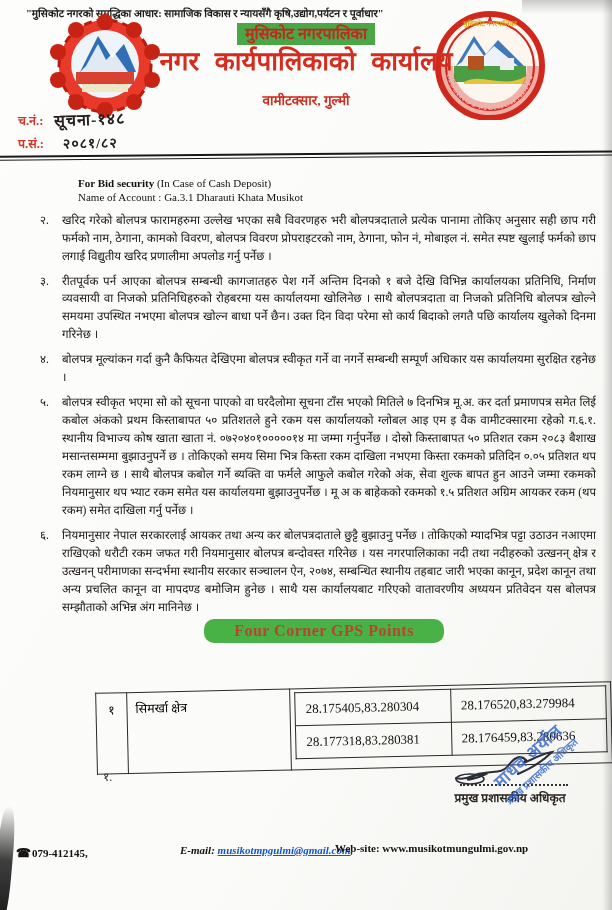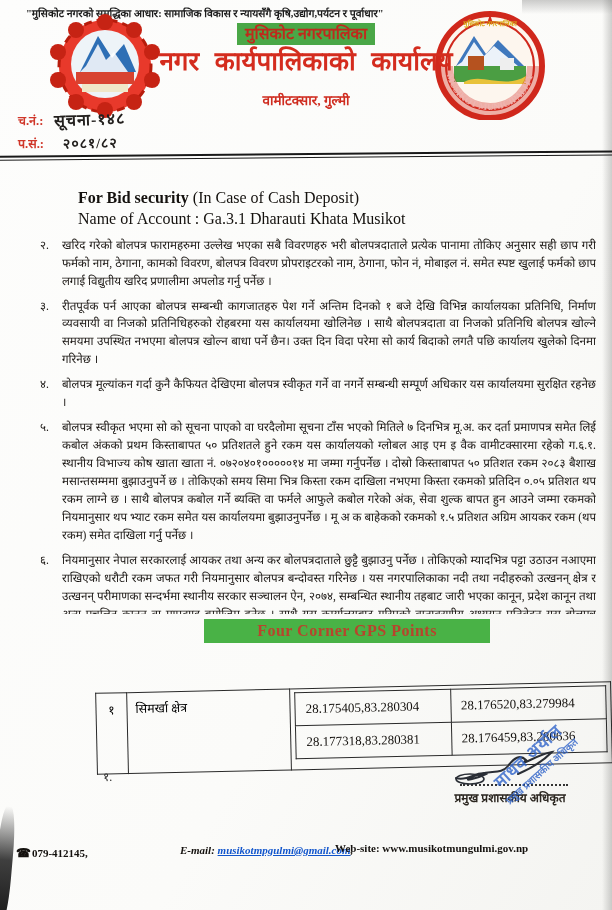--- a/index.html
+++ b/index.html
@@ -49,31 +49,31 @@
     position:absolute;top:153px;left:0;width:104%;margin-left:-6px;
     border-top:2.5px solid #191919;border-bottom:1.5px solid #191919;height:2px;
     transform:rotate(-0.5deg);
   }
 
   
   .doc-body{
     position:absolute;top:176px;left:40px;width:556px;height:438px;overflow:hidden;
     color:#191512;font-size:11.6px;line-height:1.55;
   }
-  .bid-block{margin-left:38px;font-size:16px;line-height:1.3;margin-bottom:6px;color:#14110e;margin-top:12px;}
+  .bid-block{margin-left:38px;font-size:11px;line-height:1.3;margin-bottom:6px;color:#14110e;}
   .bid-block .b{font-weight:bold;}
   .list-item{display:flex;margin-top:7px;}
   .list-item .num{width:22px;flex:0 0 22px;text-align:left;}
   .list-item .txt{flex:1;text-align:justify;}
 
   
   .gps-heading{
-    position:absolute;top:619px;left:204px;width:286px;text-align:center;
+    position:absolute;top:619px;left:204px;width:240px;text-align:center;
     background:#49b246;color:#b8442c;font-size:16px;font-weight:bold;
-    padding:3px 0;letter-spacing:.5px;
+    padding:3px 0;letter-spacing:.5px;border-radius:10px;
   }
   .gps-table-wrap{position:absolute;top:687px;left:96px;transform:rotate(-1.3deg);}
   table.gps{border-collapse:collapse;}
   table.gps > tbody > tr > td{border:1.6px solid #2a2a2a;vertical-align:top;}
   td.no-cell{width:28px;text-align:center;font-size:12.5px;padding-top:8px;}
   td.area-cell{width:148px;font-size:12.5px;padding:7px 6px 28px 8px;}
   td.coords-cell{padding:3px 4px 10px 4px;}
   table.coords{border-collapse:collapse;}
   table.coords td{
     border:1.4px solid #2a2a2a;width:182px;font-size:13px;

